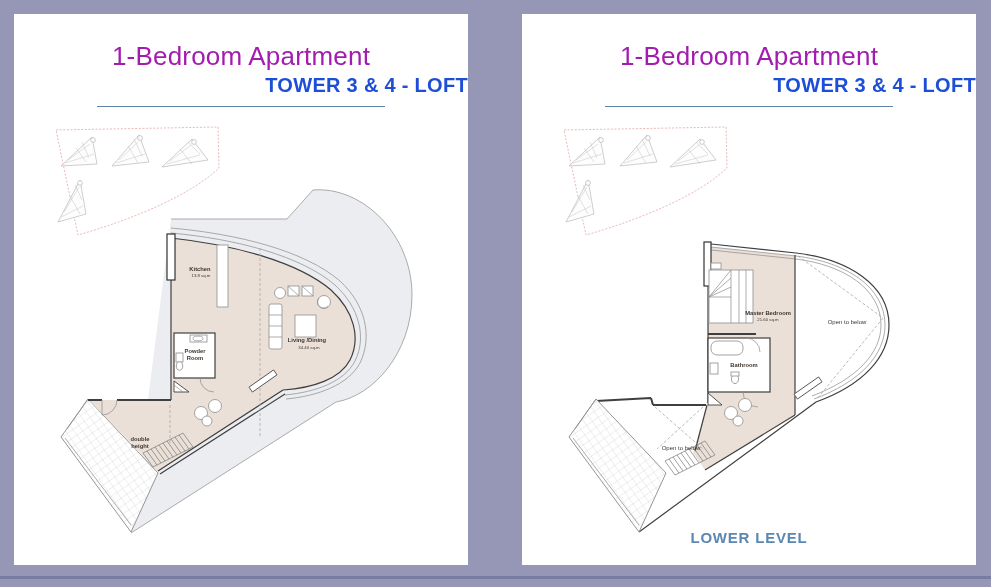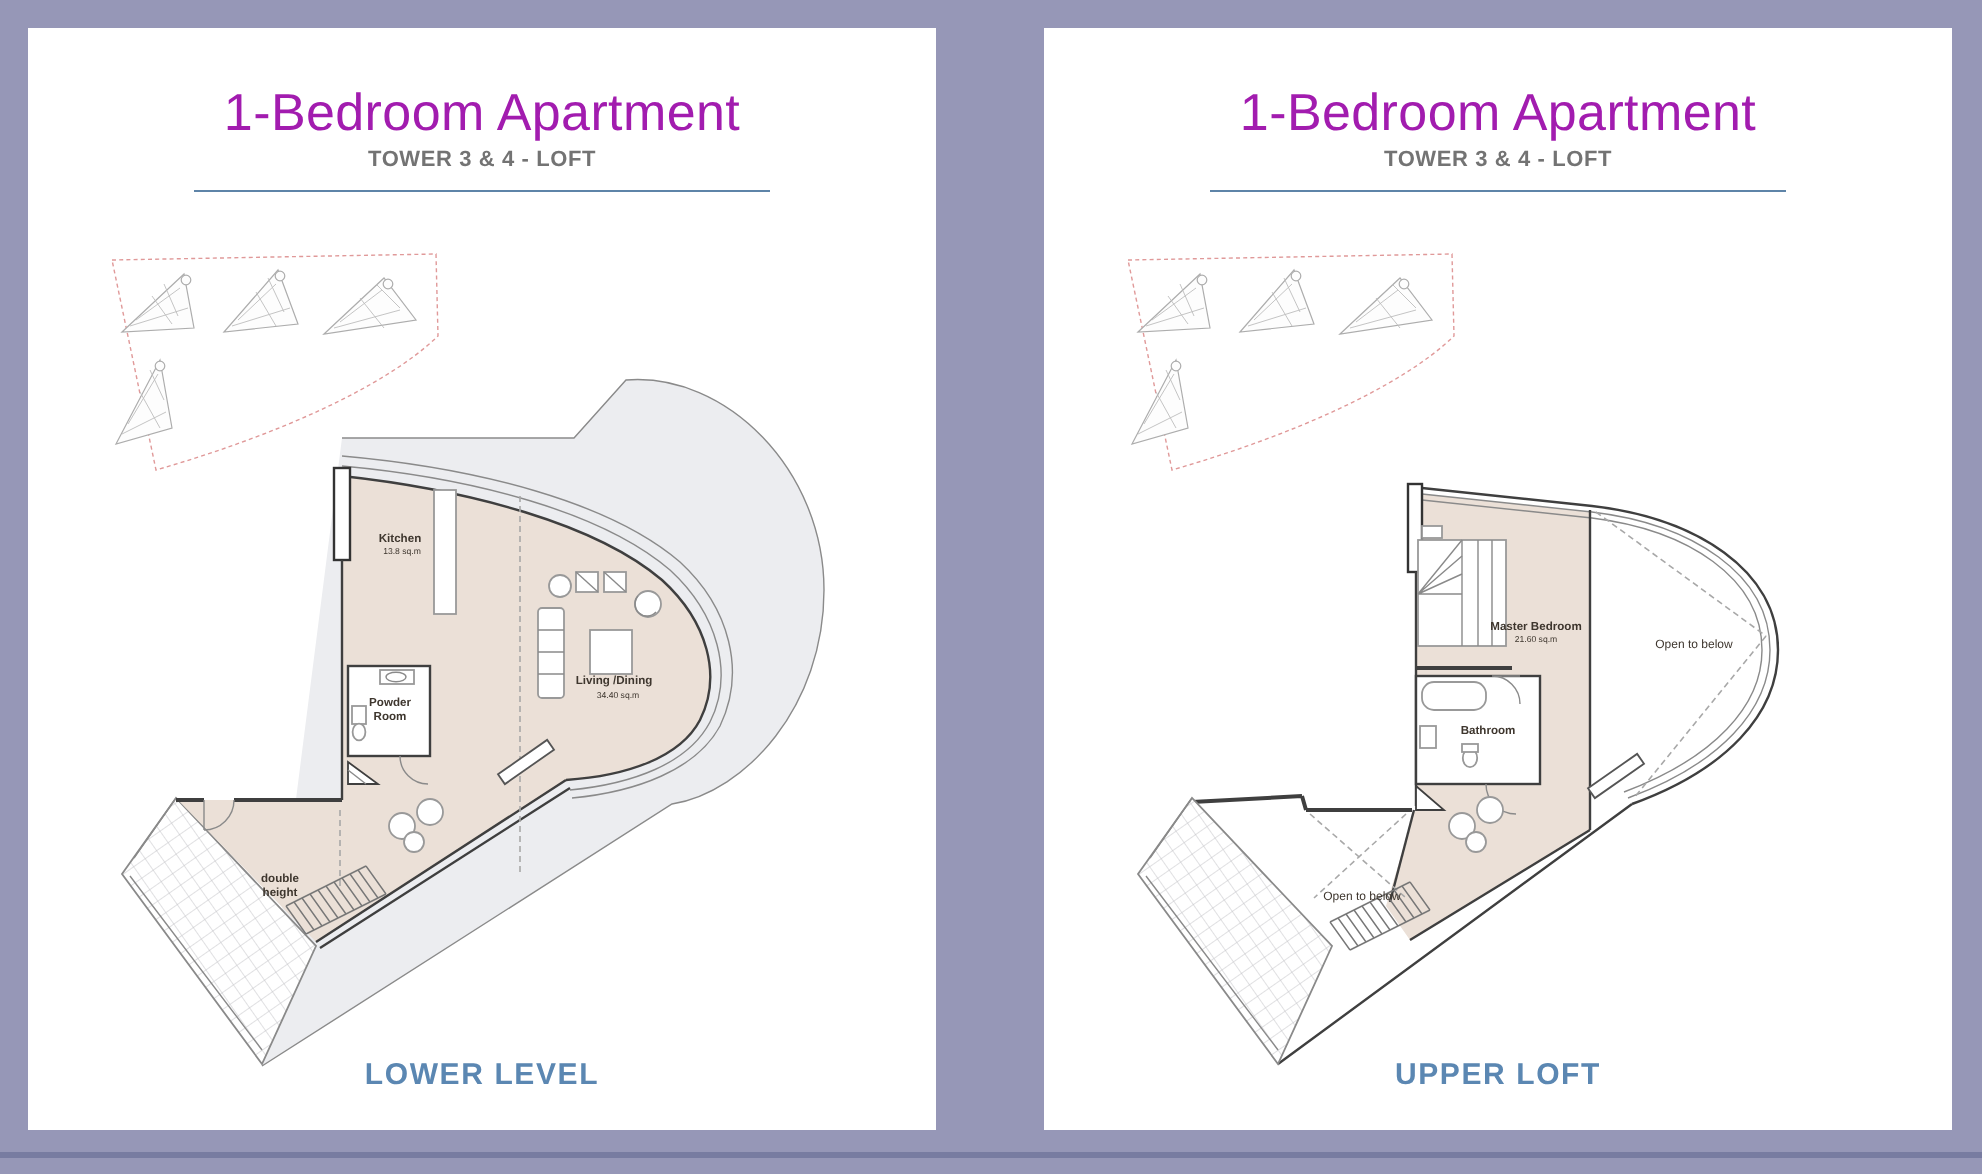--- a/index.html
+++ b/index.html
@@ -11,22 +11,22 @@
   .page{
     position:absolute;top:14px;width:454px;height:551px;background:#ffffff;
   }
   .page.left{left:14px;}
   .page.right{left:522px;}
   .page-title{
     margin-top:29px;text-align:center;font-size:26px;font-weight:400;
     color:#a21caf;letter-spacing:0.2px;line-height:1.05;
   }
   .page-subtitle{
-    margin-top:4px;text-align:center;font-size:11px;font-weight:bold;
-    color:#737373;letter-spacing:0.3px;
+    margin-top:4px;text-align:right;font-size:20px;font-weight:bold;
+    color:#1d4ed8;letter-spacing:0.3px;
   }
   .divider{
     width:288px;height:1px;background:#5e84a8;margin:9px auto 0 auto;
   }
   .keyplan{position:absolute;left:28px;top:108px;}
   .plan{position:absolute;left:41px;top:171px;}
   .level-label{
     position:absolute;top:515px;left:0;width:100%;text-align:center;
     font-size:15px;font-weight:600;color:#5b87b2;letter-spacing:0.8px;
   }
@@ -152,21 +152,20 @@
     <text x="145" y="86" class="room-name">Kitchen</text>
     <text x="146" y="92" class="room-area">13.8 sq.m</text>
     <text x="140" y="168" class="room-name">Powder</text>
     <text x="140" y="175" class="room-name">Room</text>
     <text x="252" y="157" class="room-name">Living /Dining</text>
     <text x="254" y="164" class="room-area">34.40  sq.m</text>
     <text x="85" y="256" class="room-name">double</text>
     <text x="85" y="263" class="room-name">height</text>
   </svg>
 
-  <div class="level-label">LOWER LEVEL</div>
 </div>
 
 <div class="page right">
   <div class="page-title">1-Bedroom Apartment</div>
   <div class="page-subtitle">TOWER 3 &amp; 4 - LOFT</div>
   <div class="divider"></div>
 
   <svg class="keyplan" width="195" height="118" viewBox="0 0 195 118">
     <path class="pinkdash" d="M14,8 L176,5 L177,46 C150,72 95,96 36,113 Z"></path>
     <g>
@@ -257,16 +256,16 @@
       <path class="stair" d="M102,276 L112,290 M106,274 L116,288 M110,272 L120,286 M114,270 L124,284 M118,268 L128,282 M122,266 L132,280 M126,264 L136,278 M130,262 L140,276 M134,260 L144,274 M138,258 L148,272 M142,256 L152,270"></path>
     </g>
 
     <text x="205" y="130" class="room-name">Master Bedroom</text>
     <text x="205" y="136" class="room-area">21.60 sq.m</text>
     <text x="181" y="182" class="room-name">Bathroom</text>
     <text x="284" y="139" class="open-label">Open to below</text>
     <text x="118" y="265" class="open-label">Open to below</text>
   </svg>
 
-  <div class="level-label">UPPER LOFT</div>
+  <div class="level-label">LOWER LEVEL</div>
 </div>
 
 <div class="bottom-line"></div>
 
 </body></html>

